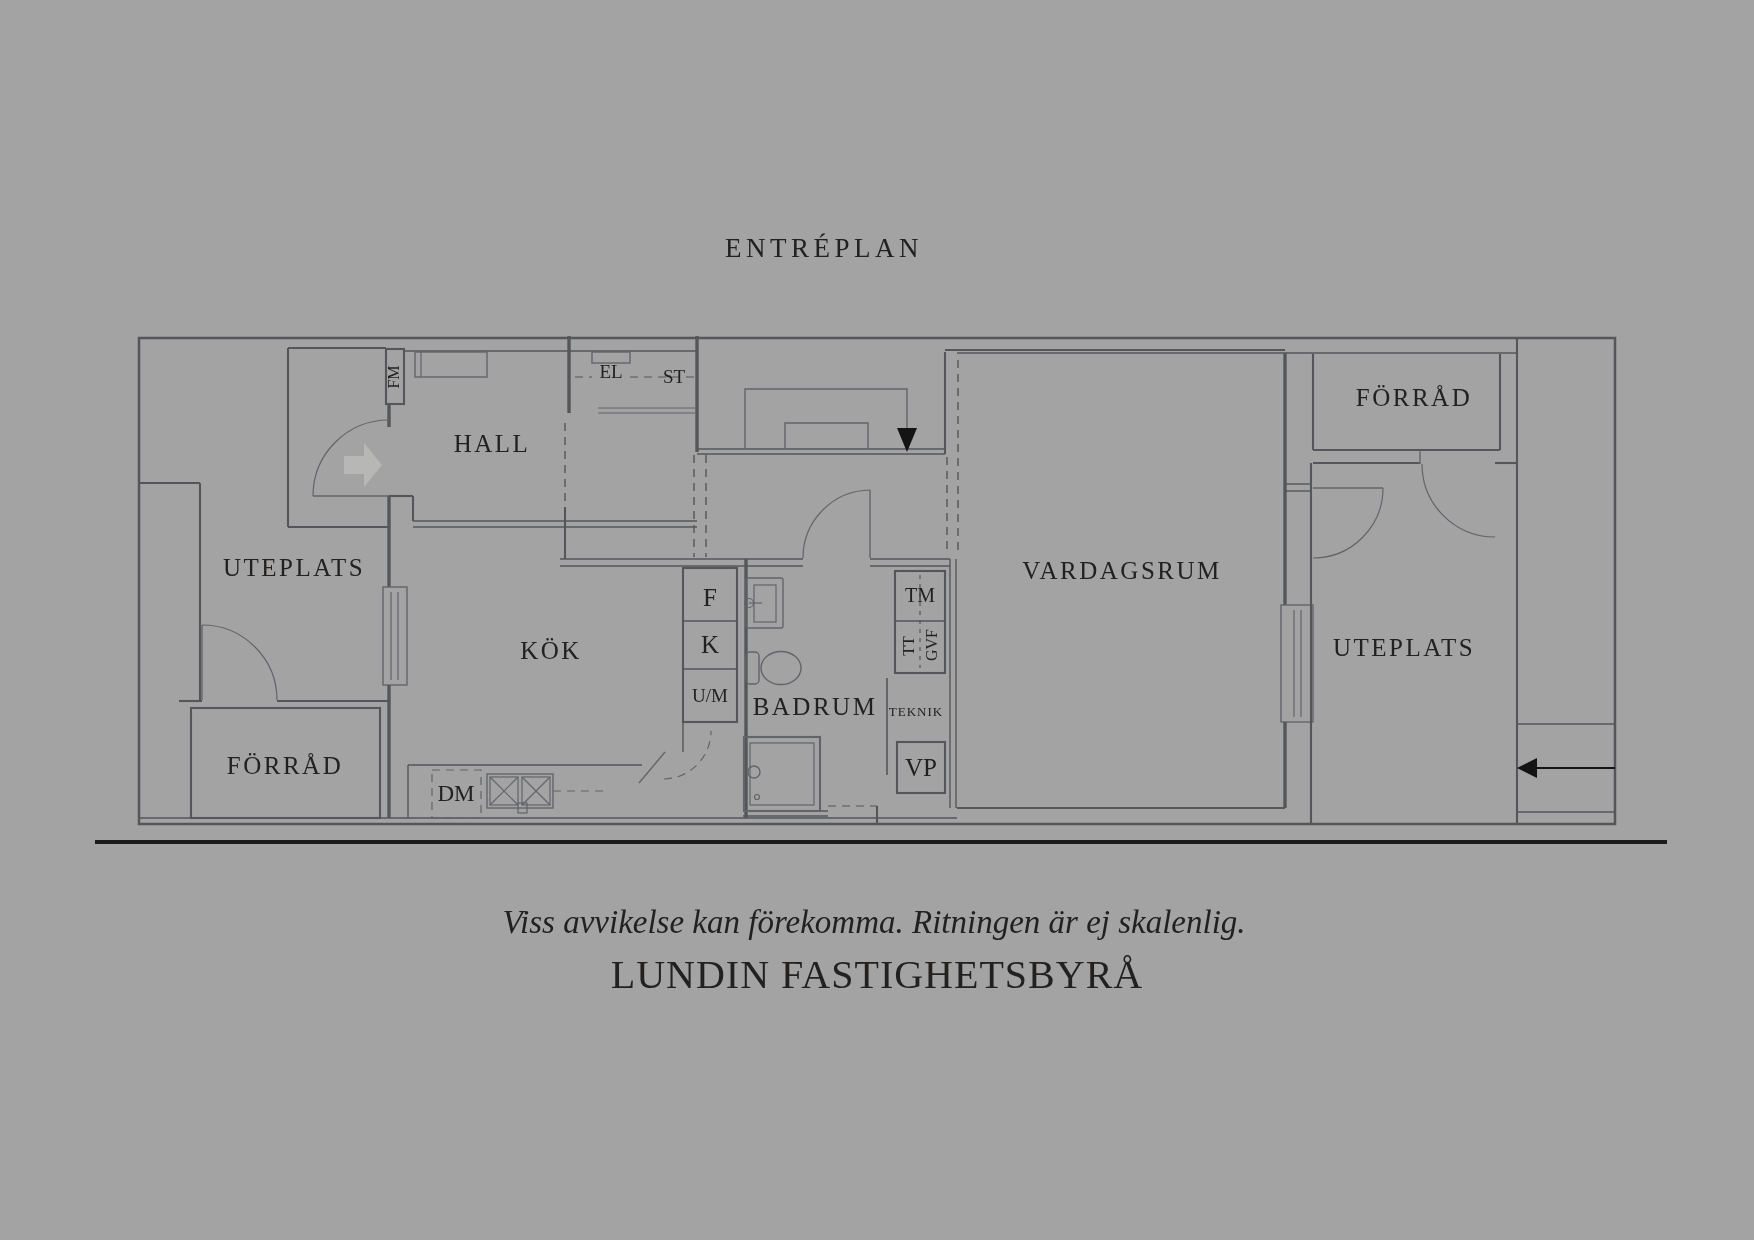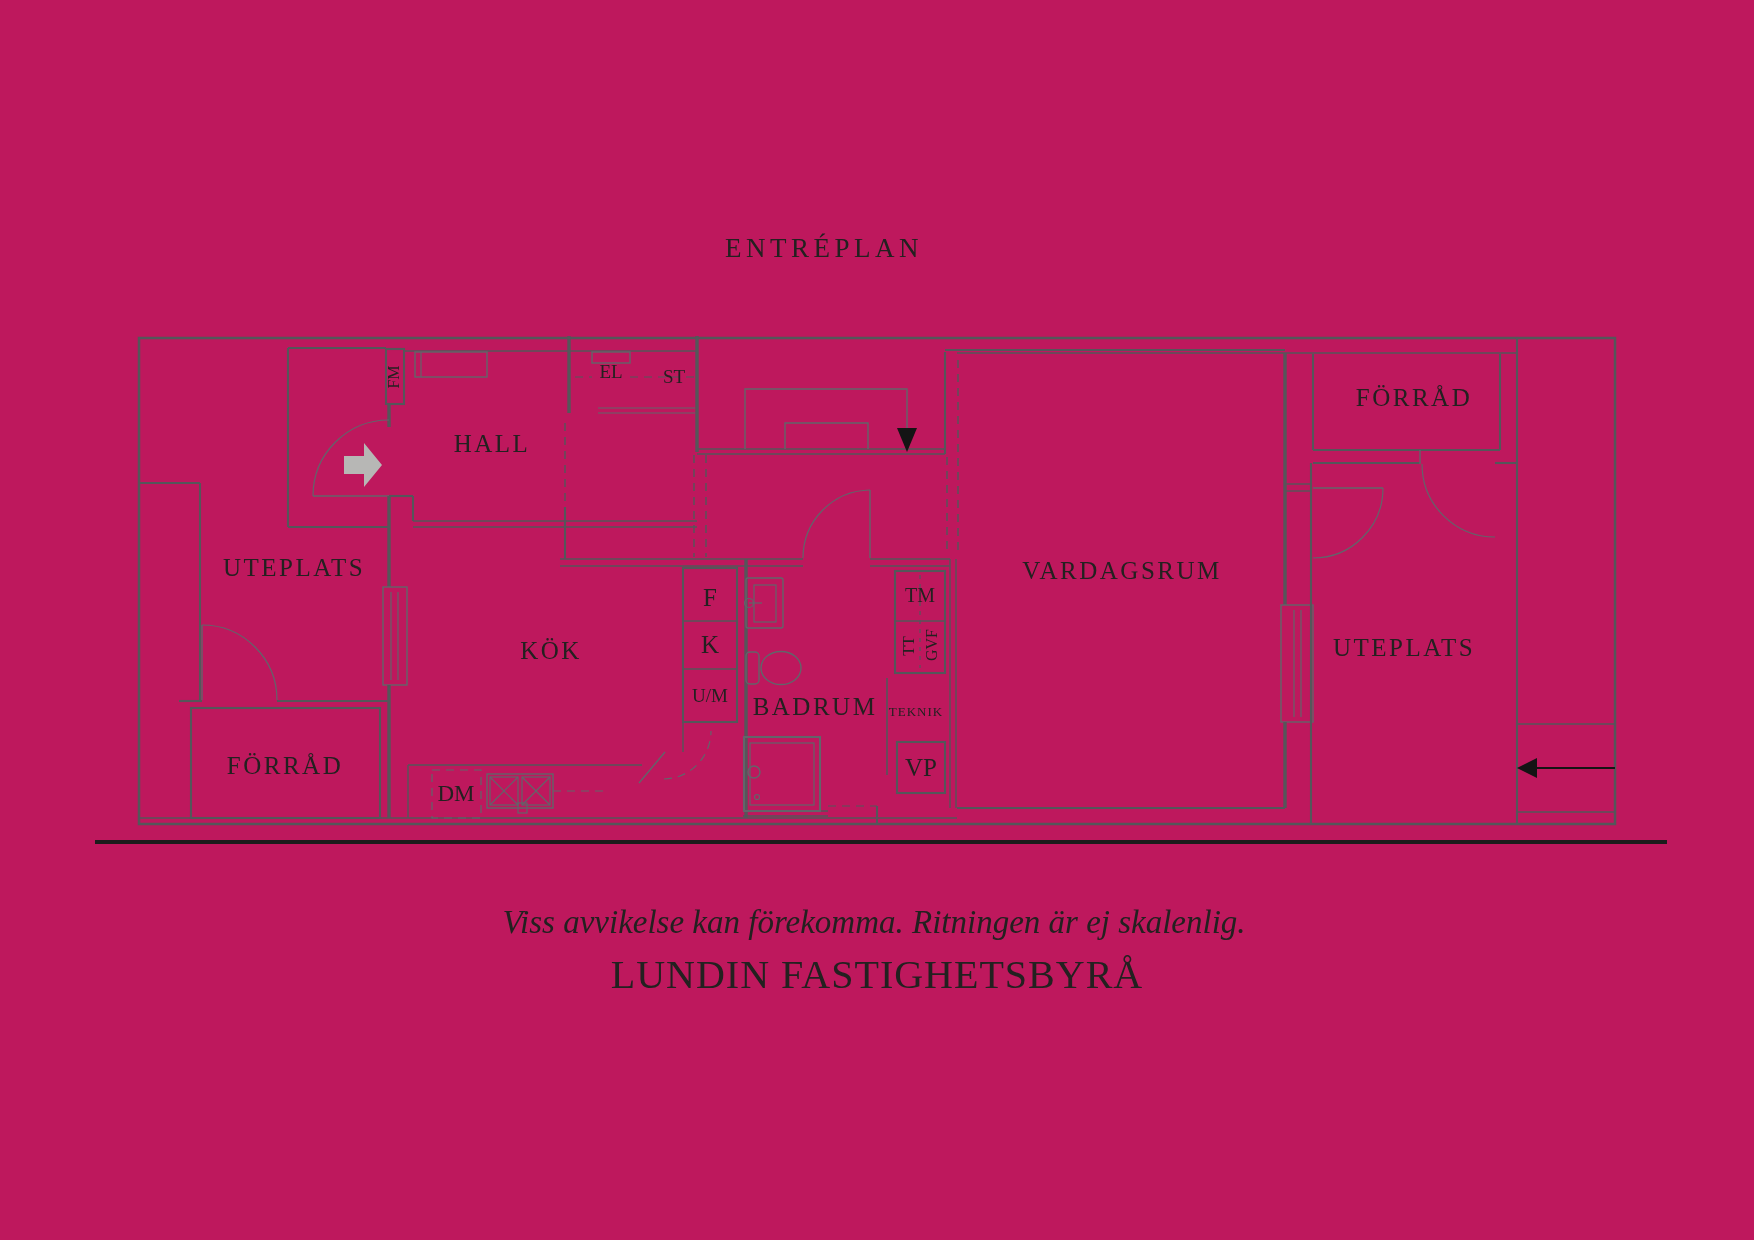--- a/index.html
+++ b/index.html
@@ -1,16 +1,16 @@
 <!DOCTYPE html>
 <html><head>
 <meta charset="utf-8">
 <style>
   html,body{margin:0;padding:0;background:#ffffff;}
-  .page{position:relative;width:1754px;height:1240px;background:#be185d;overflow:hidden;
+  .page{position:relative;width:1754px;height:1240px;background:#a3a3a3;overflow:hidden;
         font-family:"Liberation Serif", serif;}
   svg{position:absolute;left:0;top:0;}
   
   .wall   {stroke:#55565a;fill:none;}
   .sw1    {stroke-width:1.2;}
   .sw14   {stroke-width:1.4;}
   .sw15   {stroke-width:1.6;}
   .sw2    {stroke-width:2.1;}
   .sw24   {stroke-width:2.5;}
   .sw3    {stroke-width:3.4;}

